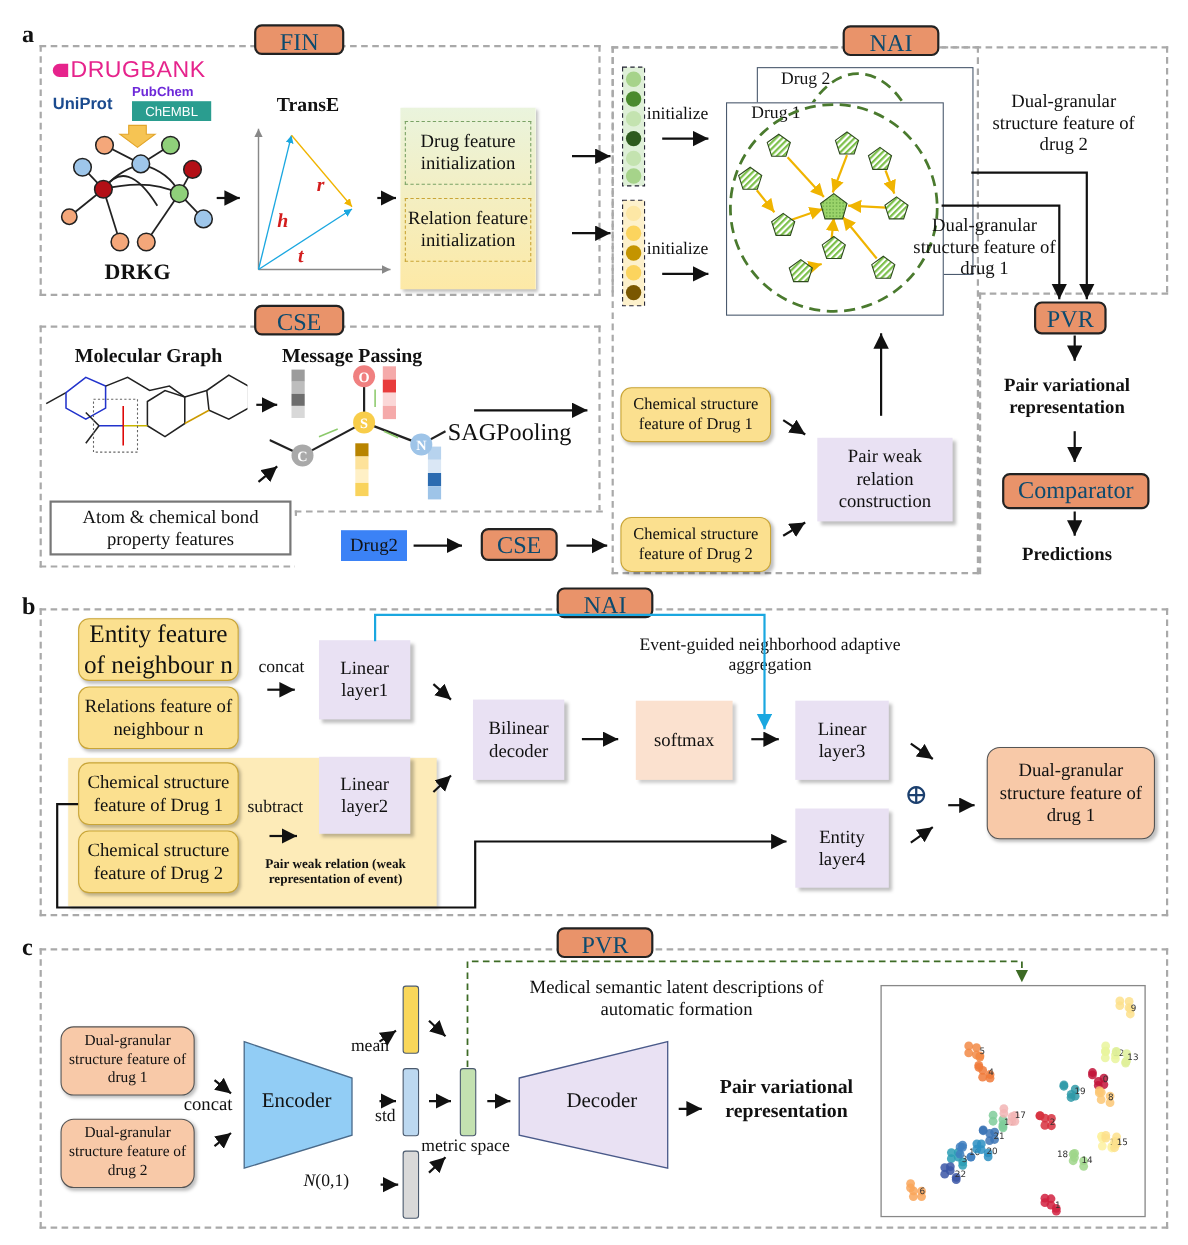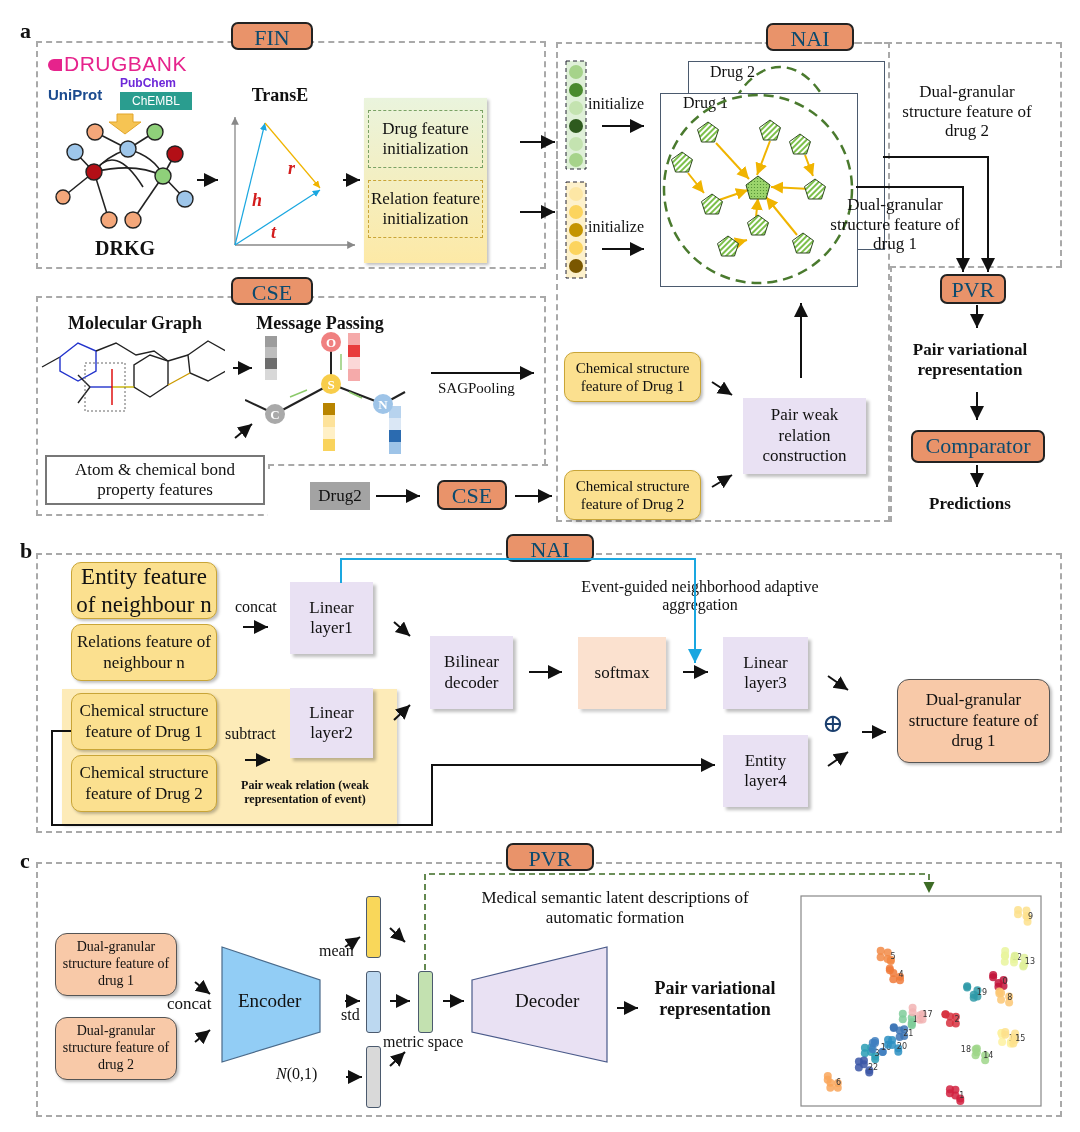--- a/index.html
+++ b/index.html
@@ -236,23 +236,23 @@
   <circle cx="86" cy="54" r="10" fill="#f8cd4a"></circle>
   <circle cx="86" cy="12" r="10" fill="#f08080"></circle>
   <circle cx="138" cy="74" r="10" fill="#9ec4e8"></circle>
   <g fill="#fff" font-size="13" font-family="Liberation Serif, serif" text-anchor="middle" font-weight="bold">
     <text x="30" y="89">C</text>
       <text x="86" y="59">S</text>
       <text x="86" y="17">O</text>
       <text x="138" y="79">N</text>
   </g>
 </svg>
-<div class="abs" style="left:407px;top:380px;font-size:15px;margin-left:31px;">SAGPooling</div>
-
-<div class="abs" style="left:310px;top:482px;width:60px;height:28px;background:#a3a3a3;display:flex;align-items:center;justify-content:center;font-size:17px;">Drug2</div>
+<div class="abs" style="left:407px;top:380px;font-size:22px;">SAGPooling</div>
+
+<div class="abs" style="left:310px;top:482px;width:60px;height:28px;background:#3b82f6;display:flex;align-items:center;justify-content:center;font-size:17px;">Drug2</div>
 <div class="tag" style="left:437px;top:480px;width:70px;height:30px;">CSE</div>
 
 <div class="ybox" style="left:564px;top:352px;width:137px;height:50px;font-size:15px;">Chemical structure feature of Drug 1</div>
 <div class="ybox" style="left:564px;top:470px;width:137px;height:50px;font-size:15px;">Chemical structure feature of Drug 2</div>
 <div class="pbox" style="left:743px;top:398px;width:123px;height:76px;font-size:17px;">Pair weak relation construction</div>
 
 <div class="dash" style="left:890px;top:266px;width:172px;height:2px;border-bottom:none;border-right:none;border-left:none;"></div>
 <div class="dash" style="left:890px;top:266px;width:2px;height:256px;border-top:none;border-right:none;border-bottom:none;"></div>
 <div class="tag" style="left:940px;top:274px;width:66px;height:30px;">PVR</div>
 <div class="txt bold" style="left:900px;top:340px;width:140px;font-size:17px;">Pair variational representation</div>

